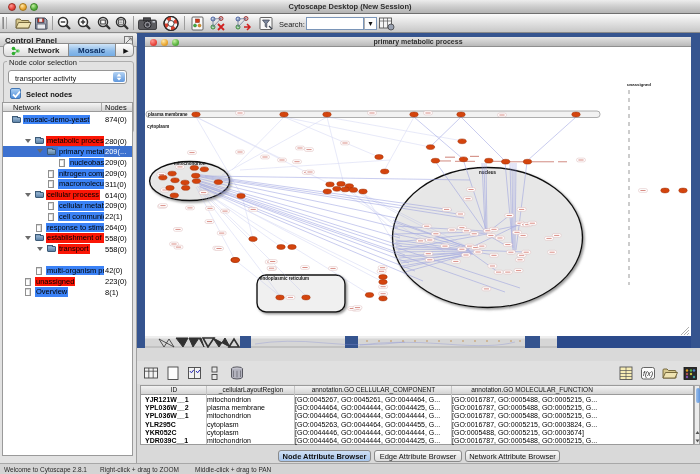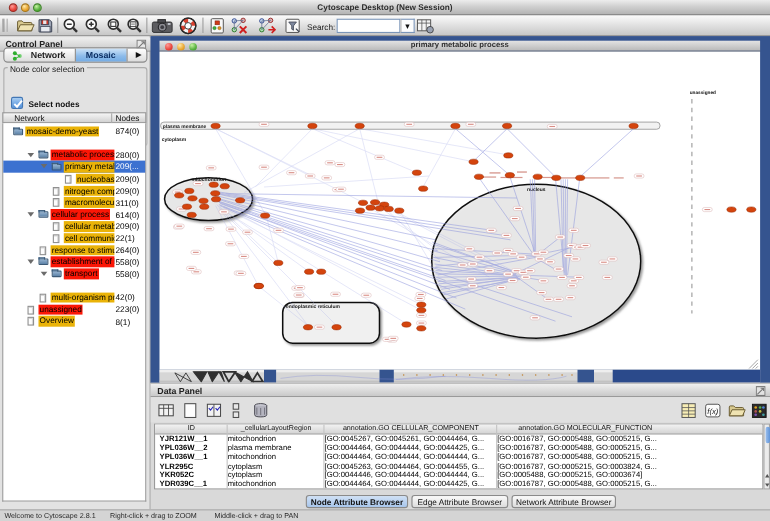--- a/index.html
+++ b/index.html
@@ -59,21 +59,21 @@
 .trow .arr { position:absolute; top:3px; width:0; height:0;
   border-left:3px solid transparent; border-right:3px solid transparent; border-top:4.5px solid #6b6b6b; }
 .trow .fold { position:absolute; top:2.5px; width:9px; height:6px; background:linear-gradient(#93b1cf,#5d83a8);
   border:1px solid #3c5a77; border-radius:1px; }
 .trow .fold:before { content:""; position:absolute; left:-1px; top:-2px; width:4px; height:1px;
   background:#7fa0bf; border:1px solid #3c5a77; border-bottom:none; }
 .trow .file { position:absolute; top:1.5px; width:6px; height:8px; background:#fdfdfd; border:1px solid #909090;
   box-shadow:inset -1px 1px 0 #d8d8d8; }
 .trow .tlabel { position:absolute; top:0.5px; padding:0 1px; line-height:9.8px; height:9.8px; color:#000; overflow:hidden; }
 .trow .num { position:absolute; left:102px; top:0; line-height:11px; color:#000; }
-.bg-g { background:#eab308; }
+.bg-g { background:#3b82f6; }
 .bg-r { background:#fb1606; color:#3c0000; }
 .selrow { background:#3c71d0; }
 .selrow .num { color:#fff; }
 
 #mdi { left:137px; top:33px; width:563px; height:315px; background:#35548f; }
 #win-frame { position:absolute; left:0px; top:0px; width:563px; height:315px; background:#35548f; }
 #win-titlebar { position:absolute; left:8px; top:4px; width:546px; height:10px;
   background:linear-gradient(#e3e3e3,#b9b9b9); border-bottom:1px solid #8f8f8f; }
 #win-titlebar .tl { position:absolute; top:2px; width:7px; height:7px; border-radius:50%; }
 #win-title { position:absolute; top:1px; left:0; width:546px; text-align:center; font-size:7px;
@@ -227,20 +227,29 @@
         <circle cx="7" cy="5" r="1.8" fill="#6fd06f"></circle>
           <path d="M2.5 2.5 L7 5 L2.5 7.5" stroke="#2fae2f" fill="none" stroke-width="0.8"></path>
       </svg>
       <span class="lbl" style="left:24px;">Network</span>
       <div id="tab-mosaic"></div>
       <span class="lbl" style="left:74px; color:#0c2f63;">Mosaic</span>
       <div id="tab-arrow">▶</div>
     </div>
     <div id="cp-group"></div>
     <div id="cp-group-lbl">Node color selection</div>
+    <div id="cp-combo">
+        <span>transporter activity</span>
+      <div class="step">
+          <svg width="12" height="10" style="display:block">
+            <path d="M6 1.6 L8.4 4.4 H3.6 Z" fill="#fff"></path>
+            <path d="M6 8.6 L3.6 5.8 H8.4 Z" fill="#fff"></path>
+          </svg>
+        </div>
+    </div>
     <div id="cp-check">
         <svg width="11" height="11" style="display:block">
           <path d="M2 5.5 L4.5 8 L9 2.5" stroke="#fff" stroke-width="1.8" fill="none"></path>
         </svg>
       </div>
     <div id="cp-check-lbl">Select nodes</div>
     <div id="tree-head">
         <span class="h1">Network</span>
         <span class="h2">Nodes</span>
         <div class="dv"></div>
@@ -930,27 +939,20 @@
               <circle cx="354" cy="5" r="0.7"></circle>
               <circle cx="366" cy="5" r="0.7"></circle>
               <circle cx="375" cy="5" r="0.7"></circle>
             </g>
 </svg>
         </div>
     </div>
   </div>
 
   <div id="dpanel" class="abs">
-    <div id="dp-header">
-        <span>Data Panel</span>
-      <svg style="position:absolute;right:4px;top:2px" width="9" height="9">
-        <rect x="0.5" y="0.5" width="8" height="8" fill="#e2e2e2" stroke="#777"></rect>
-        <path d="M1.5 7.5 L7 2 M4.5 2H7.2V4.5" stroke="#777" fill="none" stroke-width="1"></path>
-      </svg>
-    </div>
     <div id="dp-toolbar">
 <svg style="position:absolute;left:6px;top:4px" width="17" height="17" viewBox="0 0 17 17">
           <rect x="1.5" y="3" width="13" height="10" fill="#f2f2f2" stroke="#444" stroke-width="0.9"></rect>
           <line x1="1.5" y1="6.2" x2="14.5" y2="6.2" stroke="#444" stroke-width="0.8"></line>
           <line x1="5.8" y1="3" x2="5.8" y2="13" stroke="#444" stroke-width="0.8"></line>
           <line x1="10.2" y1="3" x2="10.2" y2="13" stroke="#444" stroke-width="0.8"></line>
         </svg>
 <svg style="position:absolute;left:28px;top:4px" width="17" height="17" viewBox="0 0 17 17">
           <rect x="3" y="2" width="10" height="12.5" fill="#fdfdfd" stroke="#444" stroke-width="0.9"></rect>
         </svg>

